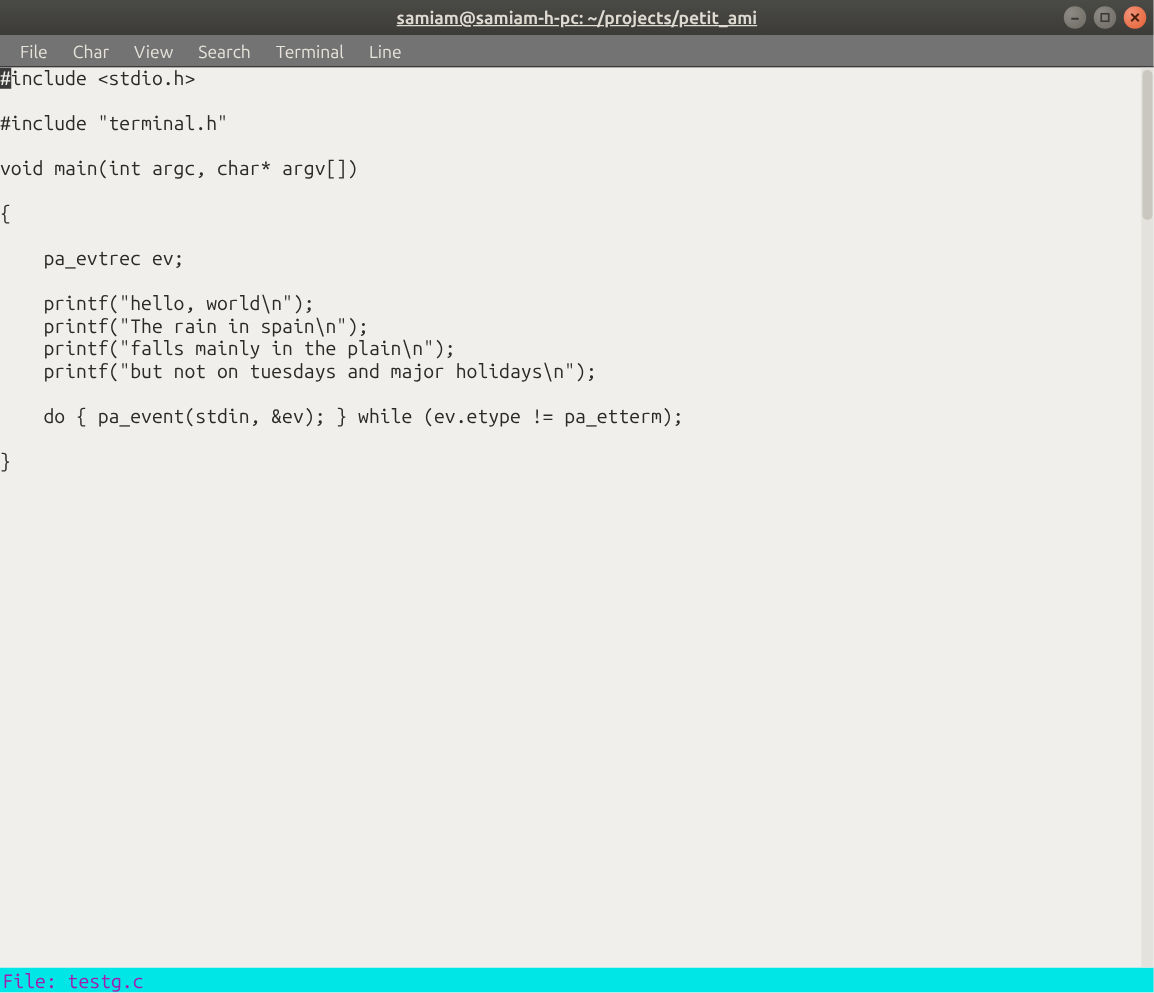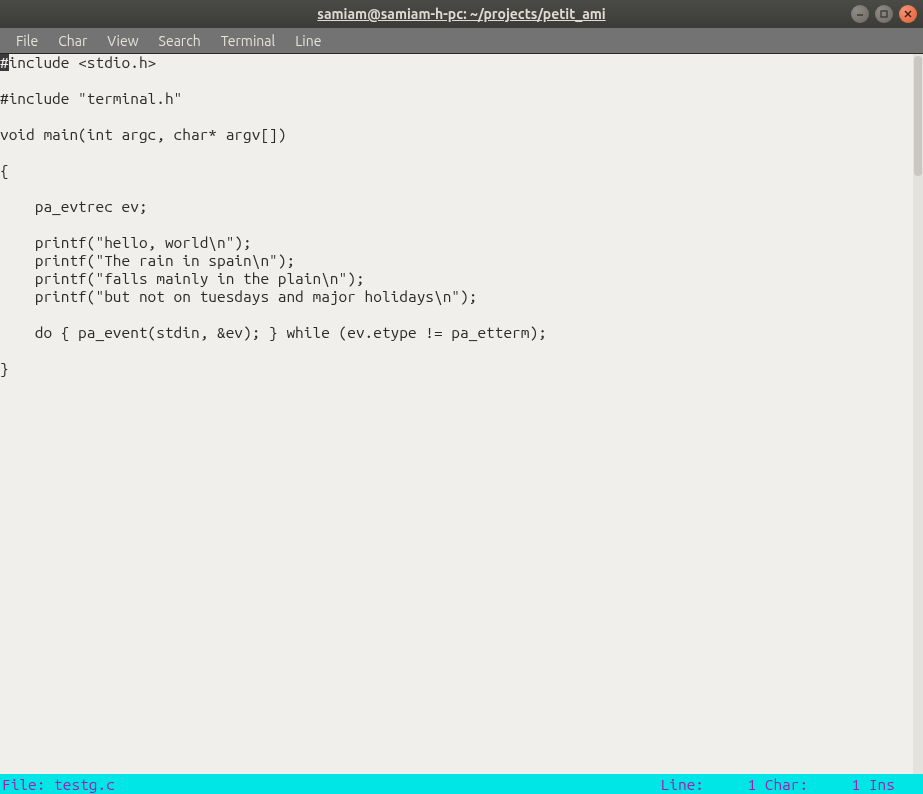--- a/index.html
+++ b/index.html
@@ -158,14 +158,13 @@
 <div class="terminal-area">
   <div class="code" id="code"><div><span class="cursor-cell">#</span><span>include &lt;stdio.h&gt;</span></div><div>&nbsp;</div><div>#include "terminal.h"</div><div>&nbsp;</div><div>void main(int argc, char* argv[])</div><div>&nbsp;</div><div>{</div><div>&nbsp;</div><div>    pa_evtrec ev;</div><div>&nbsp;</div><div>    printf("hello, world\n");</div><div>    printf("The rain in spain\n");</div><div>    printf("falls mainly in the plain\n");</div><div>    printf("but not on tuesdays and major holidays\n");</div><div>&nbsp;</div><div>    do { pa_event(stdin, &amp;ev); } while (ev.etype != pa_etterm);</div><div>&nbsp;</div><div>}</div></div>
   <div class="scrollbar">
     <div class="scrollbar-thumb"></div>
   </div>
 </div>
 
 <div class="statusbar">
   <span class="status-left"><span>File: </span><span>testg.c</span></span>
   <span class="status-spacer"></span>
-  <span class="status-mid" id="status-mid">Line:     1 Char:     1 Ins   </span>
 </div>
 
 </body></html>

